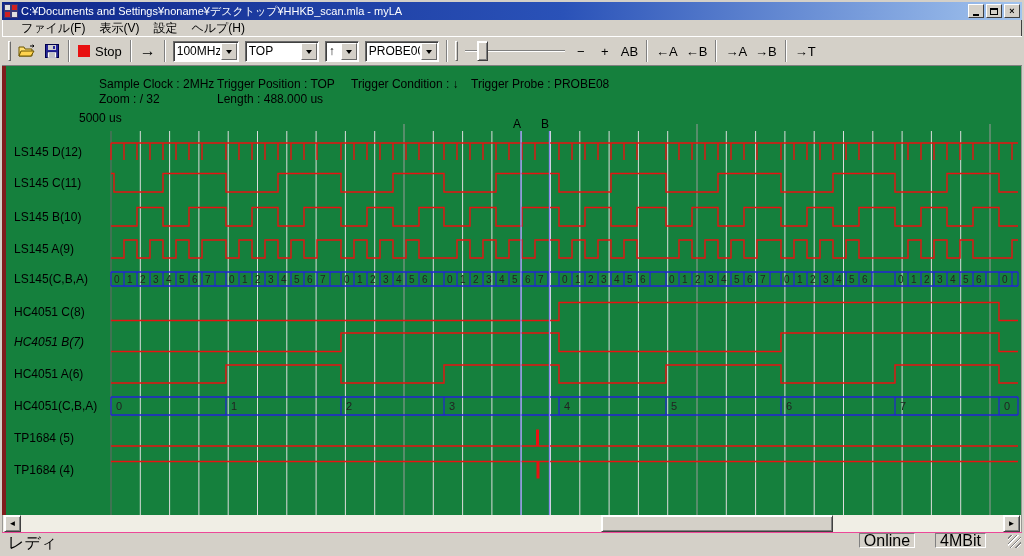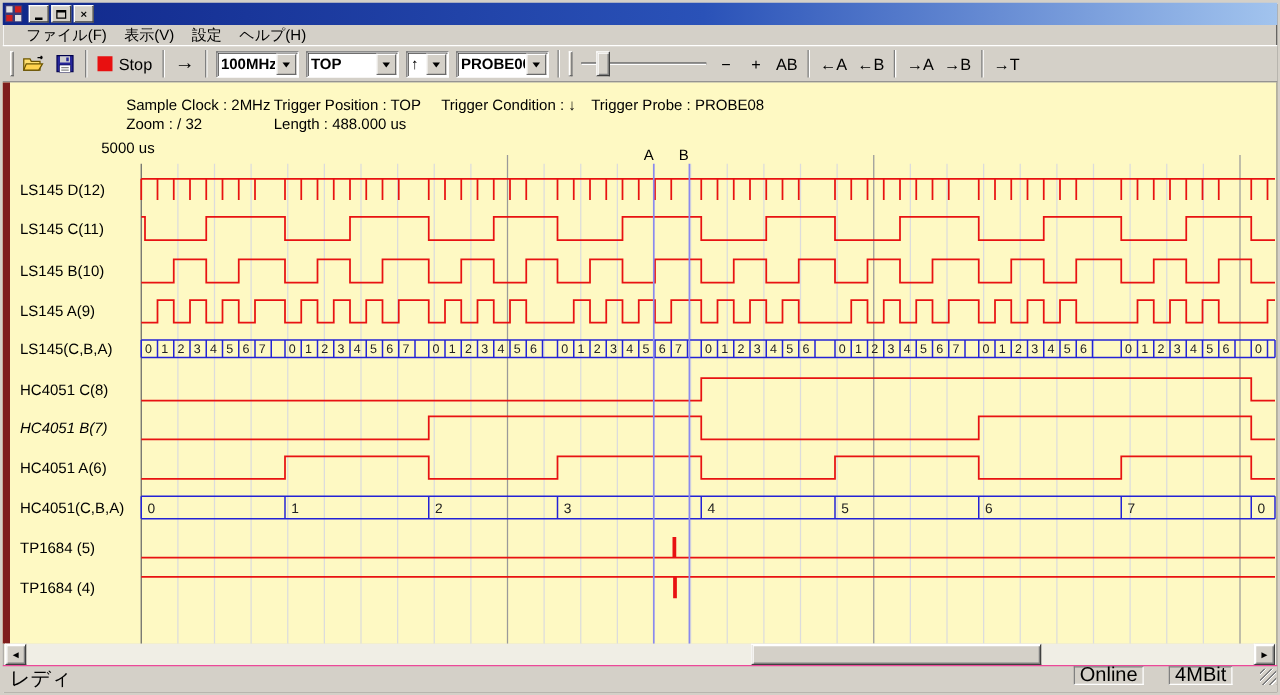--- a/index.html
+++ b/index.html
@@ -33,30 +33,30 @@
     height:30px; flex:0 0 30px; display:flex; align-items:center; padding-left:3px;
     border-top:1px solid #ffffff; border-bottom:1px solid #808080; background:#d4d0c8;
   }
   .gripper{ width:3px; height:20px; margin:0 3px; border:1px solid; border-color:#fff #696969 #696969 #fff;}
   .tool-sep{ width:2px; height:22px; margin:0 4px; border-left:1px solid #808080; border-right:1px solid #ffffff;}
   .tool-btn{ height:24px; min-width:24px; display:flex; align-items:center; justify-content:center; padding:0 4px; font-size:13px; color:#000; white-space:nowrap;}
   .stop-square{ width:12px; height:12px; background:#e81010; margin-right:5px;}
   .run-arrow{ font-size:16px; font-weight:bold;}
   .combo{ height:21px; background:#ffffff; border:1px solid; border-color:#696969 #ffffff #ffffff #696969;
     box-shadow: inset 1px 1px 0 #404040; display:flex; align-items:center; margin:0 3px;}
-  .combo .combo-text{ flex:1; font-size:12px; padding:0 3px; white-space:nowrap; overflow:hidden;font-weight:bold;}
+  .combo .combo-text{ flex:1; font-size:12px; padding:0 3px; white-space:nowrap; overflow:hidden;}
   .combo .combo-arrow{ width:16px; height:17px; margin:1px; background:#d4d0c8;
     border:1px solid; border-color:#fff #696969 #696969 #fff; display:flex; align-items:center; justify-content:center;}
   .combo .combo-arrow:after{ content:""; width:0; height:0; border:3px solid transparent; border-top:4px solid #000; margin-top:4px;}
   .slider{ position:relative; width:100px; height:24px; margin:0 4px;}
   .slider .track{ position:absolute; left:0; right:0; top:11px; height:2px; border-top:1px solid #808080; border-bottom:1px solid #ffffff; background:#404040;}
   .slider .thumb{ position:absolute; left:12px; top:2px; width:11px; height:20px; background:#d4d0c8;
     border:1px solid; border-color:#fff #404040 #404040 #fff; box-shadow: inset 1px 1px 0 #ffffff, inset -1px -1px 0 #808080;}
   
-  .client{ position:relative; flex:1 1 auto; background:#fef9c3; border-left:6px solid #7f1d1d; border-right:1px solid #9a9894; overflow:hidden;}
+  .client{ position:relative; flex:1 1 auto; background:#15803d; border-left:4px solid #7f1d1d; border-right:1px solid #9a9894; overflow:hidden;}
   .info-label{ position:absolute; font-size:12px; color:#000; white-space:nowrap;}
   .ruler-label{ position:absolute; left:73px; top:45px; font-size:12px; color:#000;}
   .cursor-label{ position:absolute; top:51px; font-size:12px; color:#000;}
   .cursor-label.a{ left:507px;} .cursor-label.b{ left:535px;}
   .ch-label{ position:absolute; left:8px; width:97px; font-size:12px; color:#000; white-space:nowrap;}
   svg.plot{ position:absolute; left:0; top:0;}
   svg text.busdigit{ font-family:"Liberation Sans",sans-serif; font-size:10px; fill:#222;}
   svg text.busdigit2{ font-family:"Liberation Sans",sans-serif; font-size:11px; fill:#222;}
   
   .hscroll{ position:relative; flex:0 0 17px; background:#f0eee5; border-left:1px solid #9a9894; border-right:1px solid #9a9894;}
@@ -80,20 +80,21 @@
 <div class="window">
 
   <div class="titlebar">
     <svg class="app-icon" viewBox="0 0 14 14">
       <rect x="0" y="0" width="14" height="14" fill="#3a3a78"></rect>
       <rect x="1" y="1" width="5" height="5" fill="#e0e0e0"></rect>
       <rect x="8" y="1" width="5" height="5" fill="#d02020"></rect>
       <rect x="1" y="8" width="5" height="5" fill="#d02020"></rect>
       <rect x="8" y="8" width="5" height="5" fill="#e0e0e0"></rect>
     </svg>
+    <div class="title-text">C:¥Documents and Settings¥noname¥デスクトップ¥HHKB_scan.mla - myLA</div>
     <div class="tb-btn">
         <span class="glyph-min"></span>
       </div>
     <div class="tb-btn">
         <span class="glyph-max"></span>
       </div>
     <div class="tb-btn">
         <span>×</span>
       </div>
   </div>

